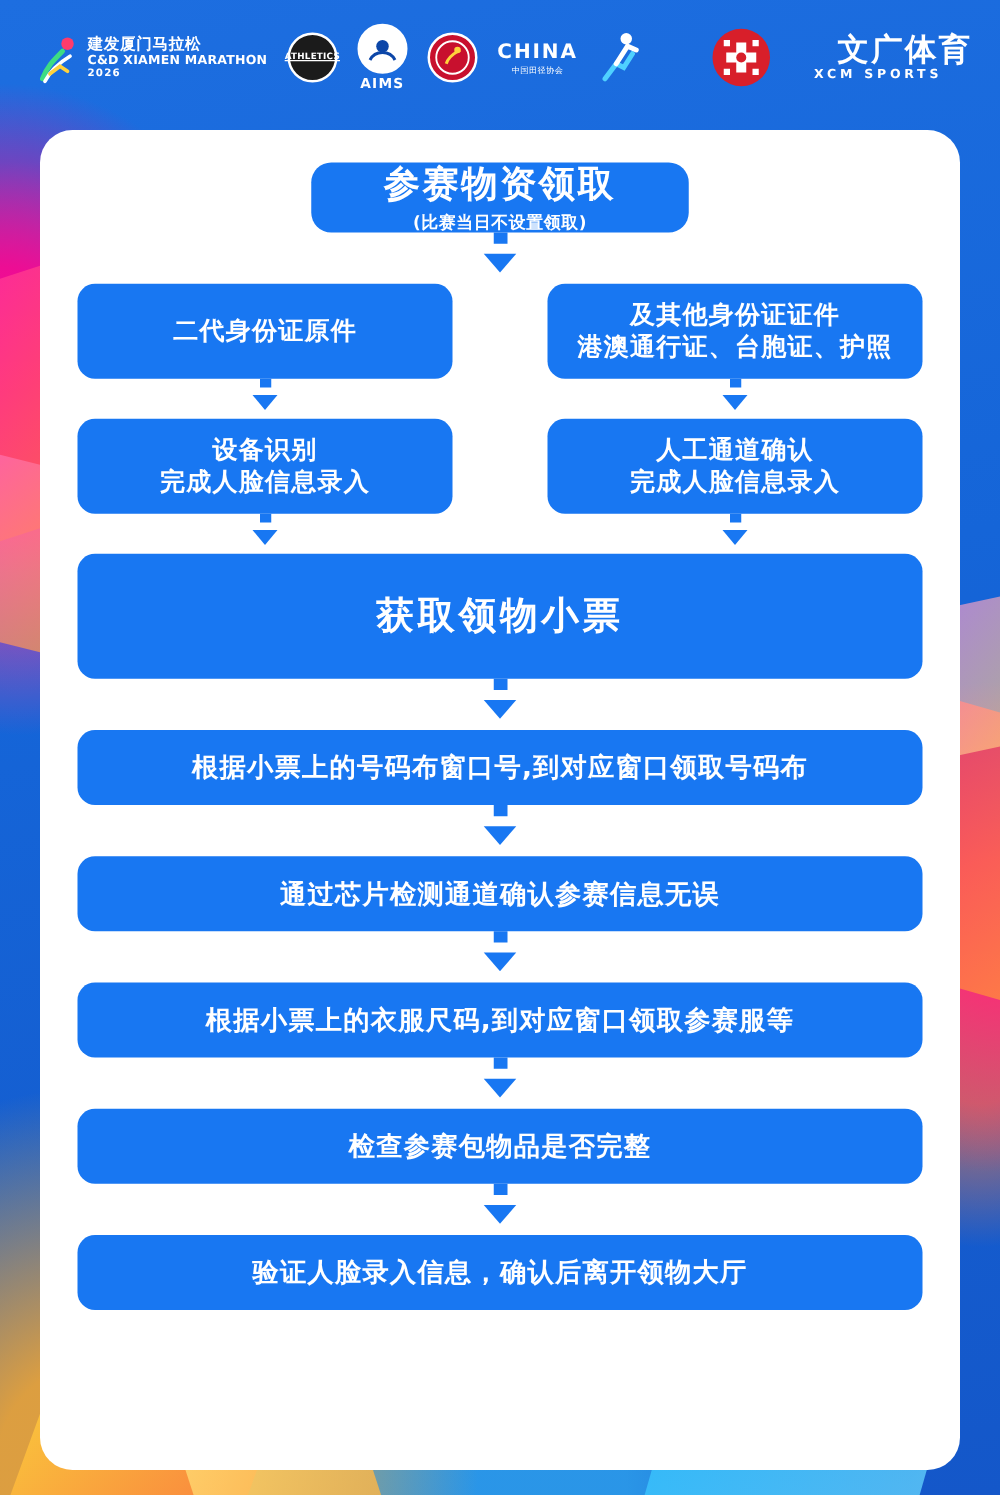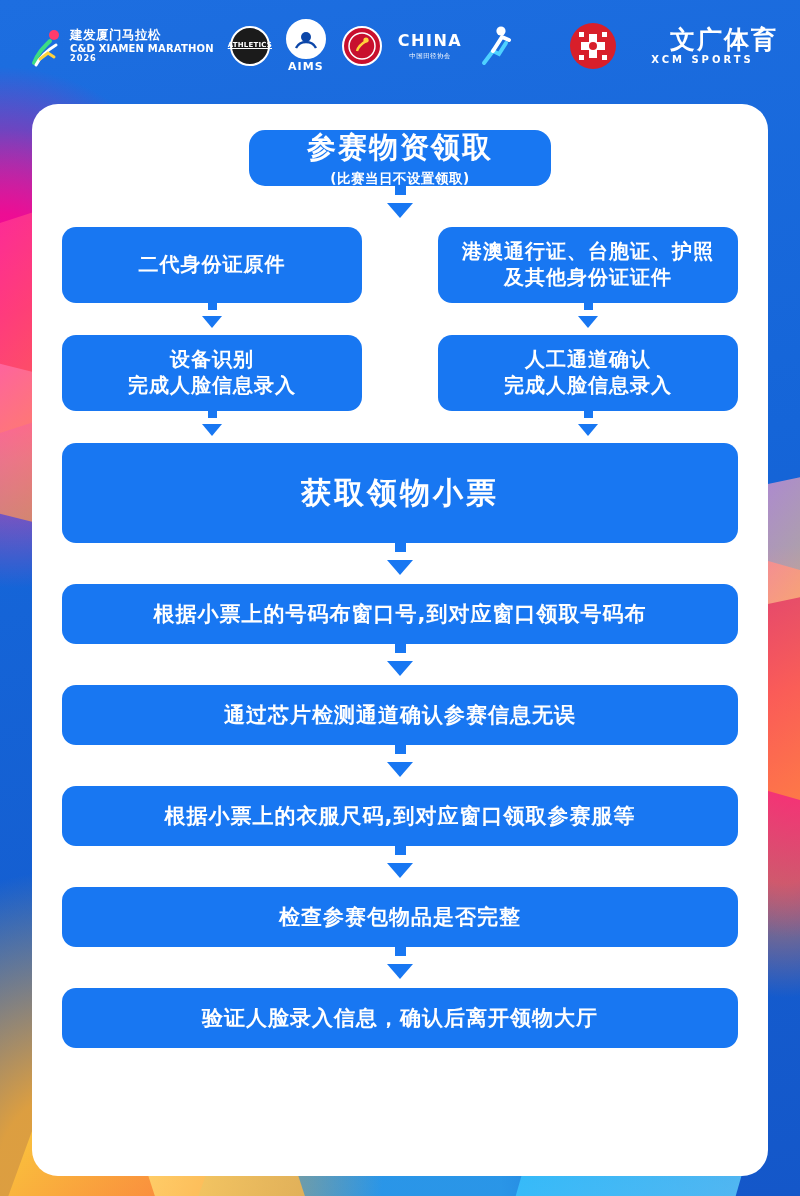--- a/index.html
+++ b/index.html
@@ -362,22 +362,22 @@
           <div class="arrow arrow-sm"></div>
         </div>
         <div class="node node-pair">
           <div>设备识别</div>
           <div>完成人脸信息录入</div>
         </div>
       </div>
 
       <div class="col">
         <div class="node node-pair">
+          <div>及其他身份证证件</div>
           <div>港澳通行证、台胞证、护照</div>
-          <div>及其他身份证证件</div>
         </div>
         <div class="arrow-stack">
           <div class="arrow-tail-sm"></div>
           <div class="arrow arrow-sm"></div>
         </div>
         <div class="node node-pair">
           <div>人工通道确认</div>
           <div>完成人脸信息录入</div>
         </div>
       </div>

